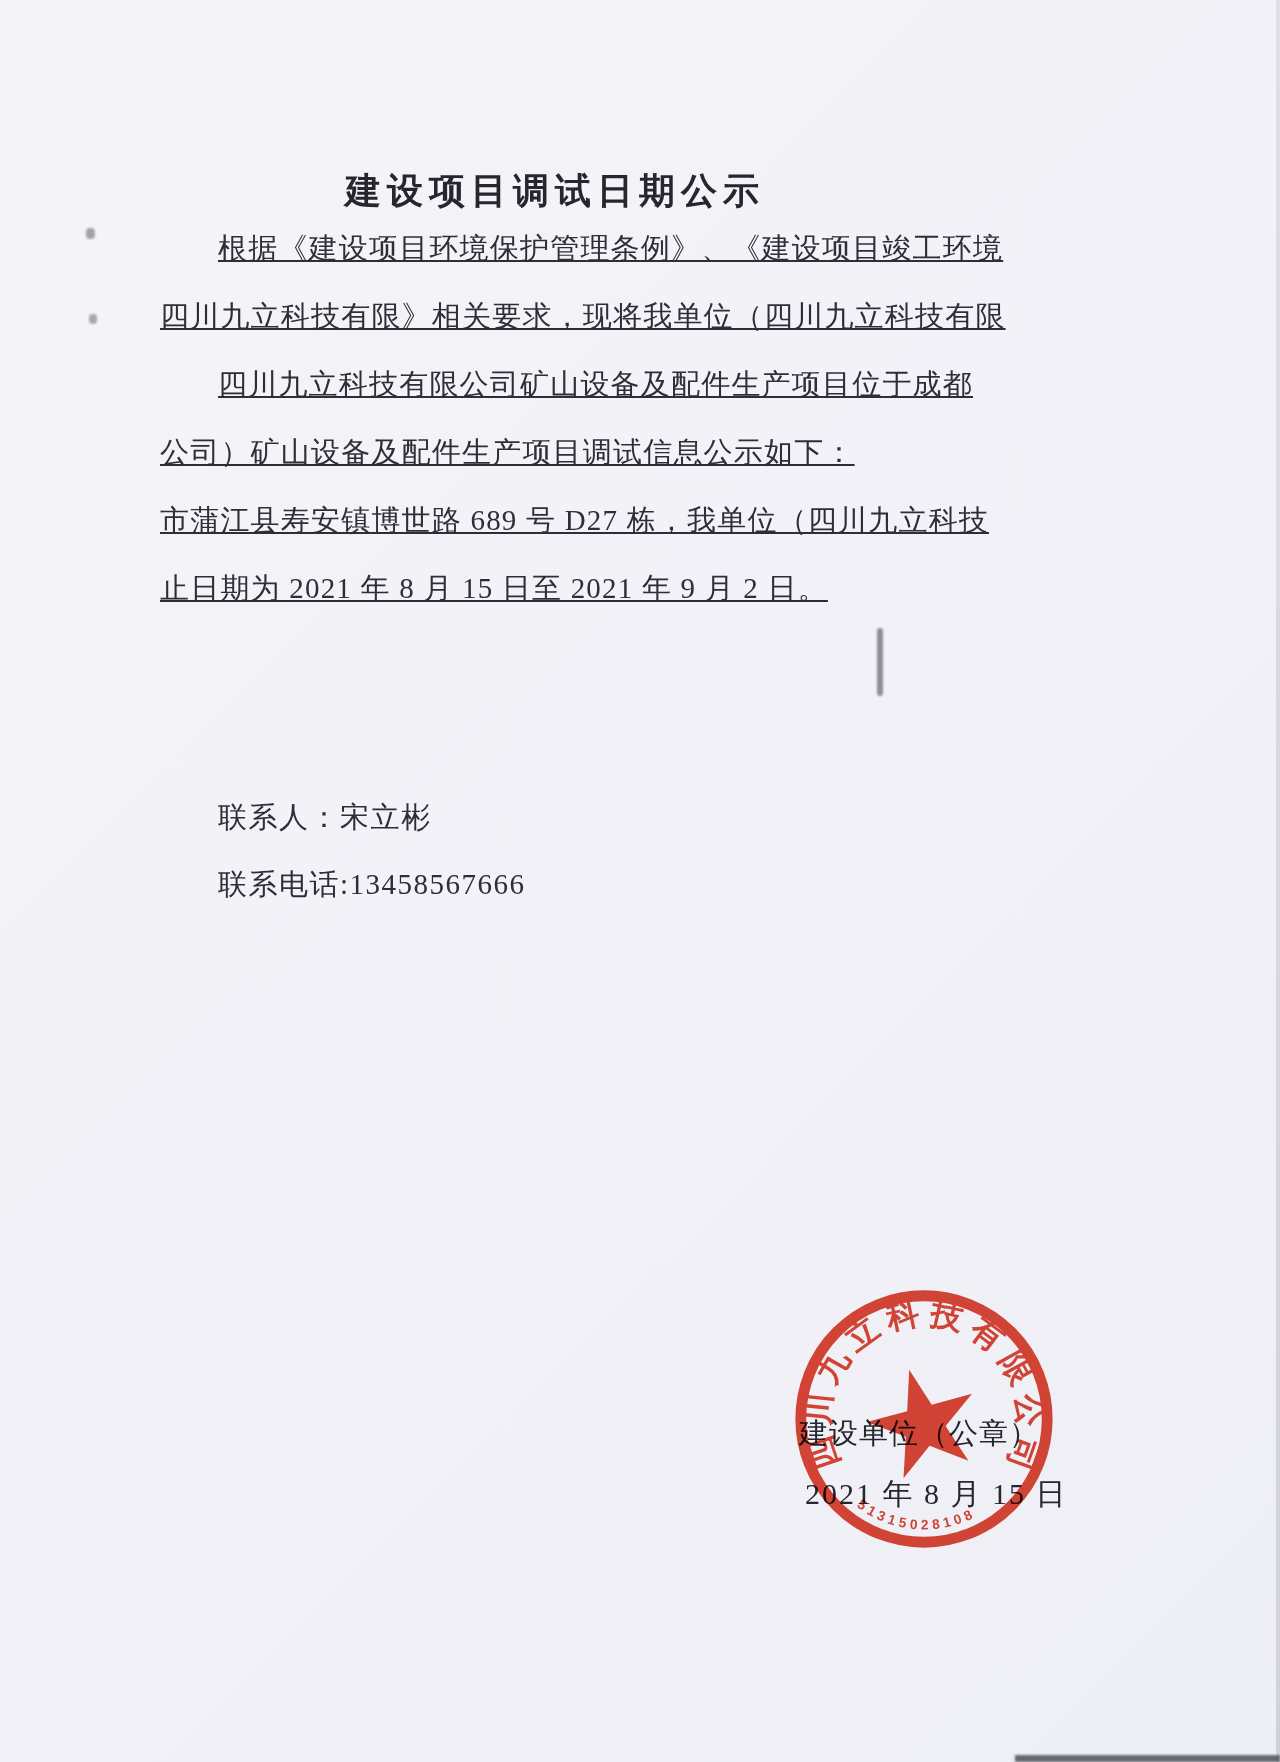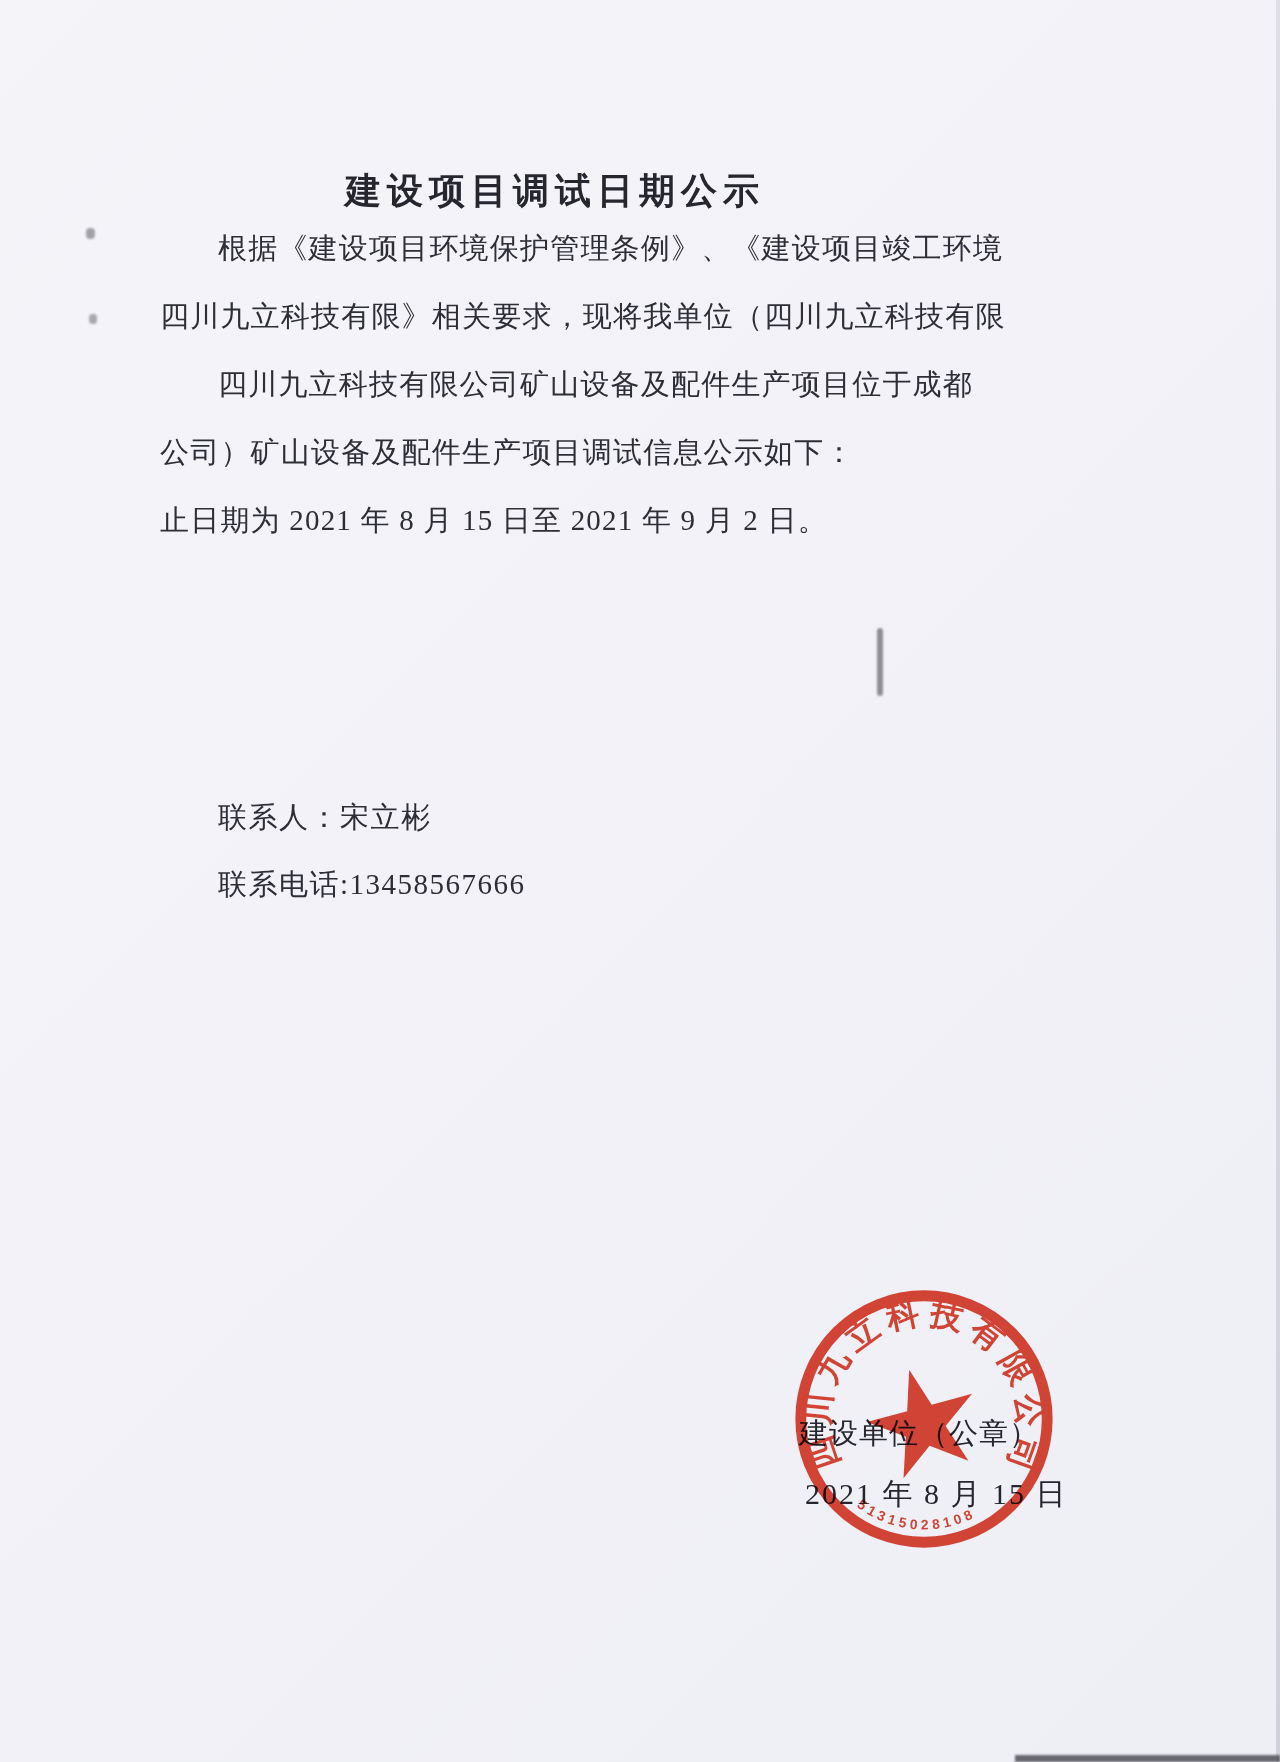--- a/index.html
+++ b/index.html
@@ -13,21 +13,21 @@
     background:linear-gradient(135deg,#f4f4f9 0%,#f1f1f7 55%,#eeeef5 100%);
   }
   .doc-title{
     position:absolute;left:160px;top:131px;width:790px;
     text-align:center;
     font-family:"Liberation Sans","DejaVu Sans",sans-serif;
     font-weight:700;font-size:36px;letter-spacing:6px;color:#26262e;margin-top:36px;
   }
   .bodytext{
     position:absolute;left:160px;top:214px;width:795px;
-    font-size:29px;color:#2e2e37;letter-spacing:1.2px;
+    font-size:29px;color:#2e2e37;letter-spacing:1.2px;text-decoration:underline;
   }
   .bodytext .line{height:68px;line-height:68px;white-space:nowrap;}
   .bodytext .line.indent{padding-left:58px;}
   .contact{
     position:absolute;left:218px;top:784px;
     font-size:29px;color:#2e2e37;letter-spacing:1.5px;
   }
   .contact .line{height:67px;line-height:67px;}
   .sig-unit{
     position:absolute;left:799px;top:1414px;
@@ -62,20 +62,21 @@
 
 <div class="page">
 
   <div class="doc-title">建设项目调试日期公示</div>
 
   <div class="bodytext">
     <div class="line indent">根据《建设项目环境保护管理条例》、《建设项目竣工环境</div>
     <div class="line">四川九立科技有限》相关要求，现将我单位（四川九立科技有限</div>
     <div class="line indent">四川九立科技有限公司矿山设备及配件生产项目位于成都</div>
     <div class="line">公司）矿山设备及配件生产项目调试信息公示如下：</div>
+    <div class="line">市蒲江县寿安镇博世路 689 号 D27 栋，我单位（四川九立科技</div>
     <div class="line">止日期为 2021 年 8 月 15 日至 2021 年 9 月 2 日。</div>
   </div>
 
   <div class="contact">
     <div class="line">联系人：宋立彬</div>
     <div class="line">联系电话:13458567666</div>
   </div>
 
   <div class="sig-unit">建设单位（公章）</div>
   <div class="sig-date">2021 年 8 月 15 日</div>

